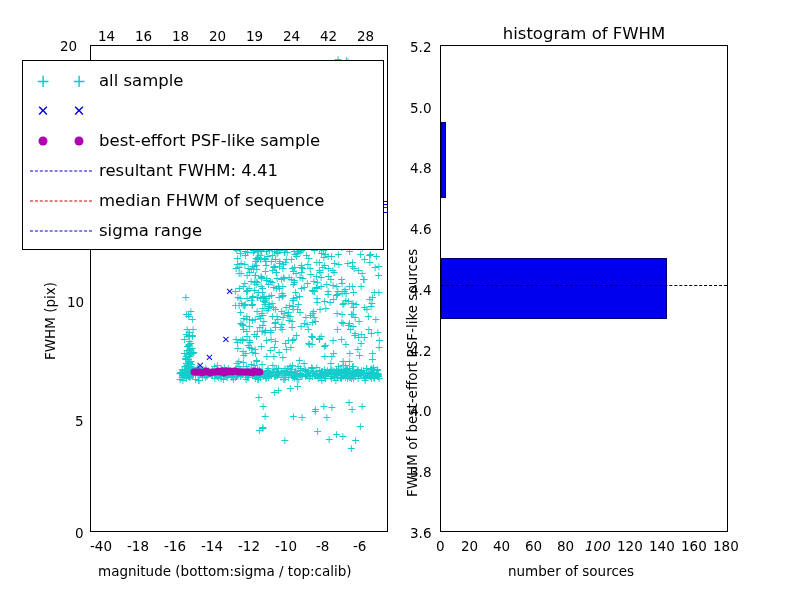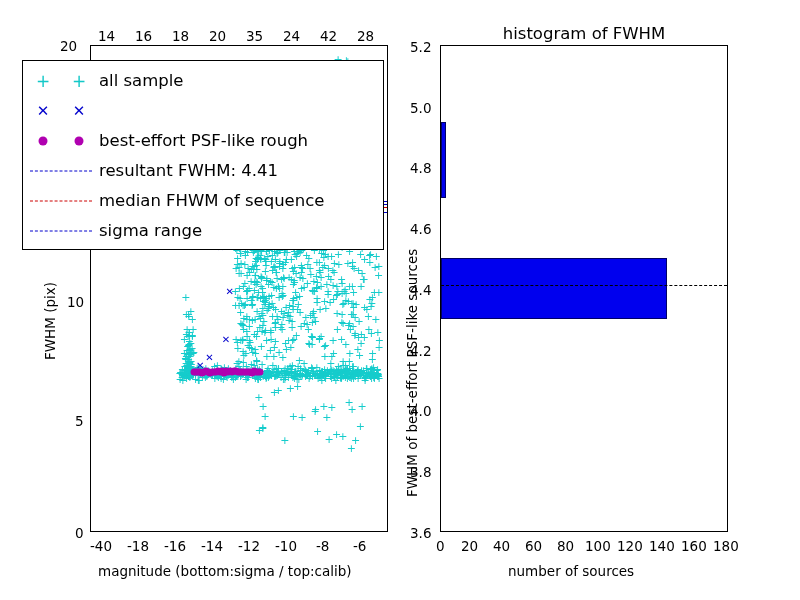--- a/index.html
+++ b/index.html
@@ -157,21 +157,21 @@
 </head>
 <body>
 
 <div class="stage">
 
 
   <div class="tick" style="left:98px; top:28px;">14</div>
   <div class="tick" style="left:135px; top:28px;">16</div>
   <div class="tick" style="left:172px; top:28px;">18</div>
   <div class="tick" style="left:209px; top:28px;">20</div>
-  <div class="tick" style="left:246px; top:28px;">35</div>
+  <div class="tick" style="left:246px; top:28px;">19</div>
   <div class="tick" style="left:283px; top:28px;">24</div>
   <div class="tick" style="left:320px; top:28px;">42</div>
   <div class="tick" style="left:357px; top:28px;">28</div>
 
   <div class="tick" style="left:75px; top:525px;">0</div>
   <div class="tick" style="left:75px; top:413px;">5</div>
   <div class="tick" style="left:67px; top:294px;">10</div>
 
   <div class="tick" style="left:60px; top:38px;">20</div>
 
@@ -1984,21 +1984,21 @@
       <div class="legend-sample">
         <span class="lg-marker lg-cross" style="left:20px;">✕</span>
         <span class="lg-marker lg-cross" style="left:56px;">✕</span>
       </div>
     </div>
     <div class="legend-row" style="top:66px;">
       <div class="legend-sample">
         <span class="lg-dot" style="left:20px;"></span>
         <span class="lg-dot" style="left:56px;"></span>
       </div>
-      <span class="legend-text">best-effort PSF-like rough</span>
+      <span class="legend-text">best-effort PSF-like sample</span>
     </div>
     <div class="legend-row" style="top:96px;">
       <div class="legend-sample">
         <span class="lg-line lg-dashed-blue"></span>
       </div>
       <span class="legend-text">resultant FWHM: 4.41</span>
     </div>
     <div class="legend-row" style="top:156px;">
       <div class="legend-sample">
         <span class="lg-line lg-dashdot-blue"></span>
@@ -2033,21 +2033,21 @@
         <div class="hbar" style="left: 0px; width: 4.76667px; top: 75.7812px; height: 75.7812px;"></div>
       </div>
     <div class="hdash" id="hist-ref-line" style="top: 239.469px;"></div>
   </div>
 
   <div class="tick" style="left:436px; top:538px;">0</div>
   <div class="tick" style="left:461px; top:538px;">20</div>
   <div class="tick" style="left:493px; top:538px;">40</div>
   <div class="tick" style="left:525px; top:538px;">60</div>
   <div class="tick" style="left:557px; top:538px;">80</div>
-  <div class="tick" style="left:585px; top:538px;">100</div>
+  <div class="tick" style="left:585px; top:538px;font-style:italic;">100</div>
   <div class="tick" style="left:617px; top:538px;">120</div>
   <div class="tick" style="left:649px; top:538px;">140</div>
   <div class="tick" style="left:681px; top:538px;">160</div>
   <div class="tick" style="left:713px; top:538px;">180</div>
 
   <div class="axlabel" style="left:508px; top:563px;">number of sources</div>
 
 </div>
 
 </body></html>

